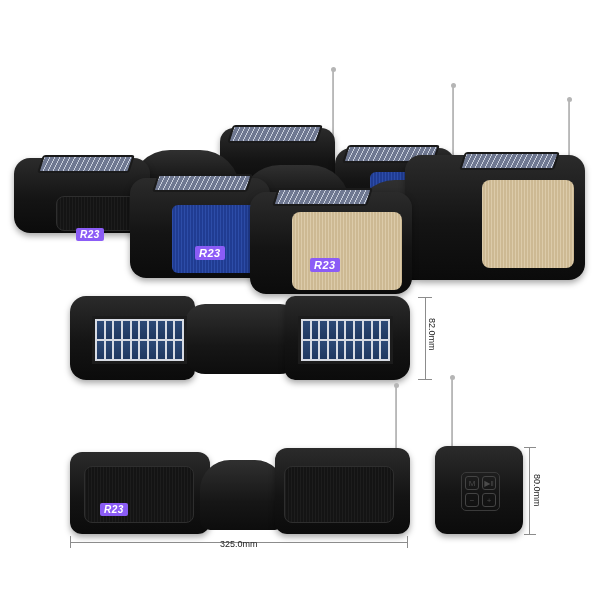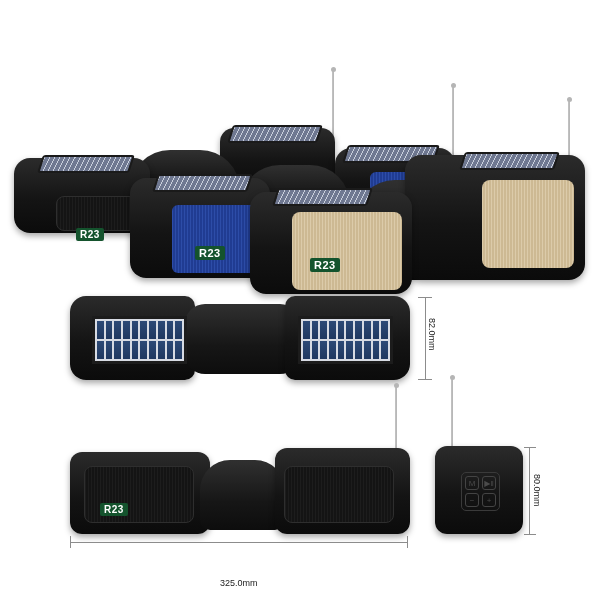--- a/index.html
+++ b/index.html
@@ -31,23 +31,24 @@
     background: repeating-linear-gradient(90deg, #2d4da8 0, #2d4da8 1px, #203c92 1px, #203c92 3px);
     border-radius: 6px;
   }
   .grille-gold {
     position: absolute;
     background: repeating-linear-gradient(90deg, #dccbaa 0, #dccbaa 1px, #cdb993 1px, #cdb993 3px);
     border-radius: 8px;
   }
   .logo {
     position: absolute;
-    background: #14532d;
+    background: #8b5cf6;
     color: #ffffff;
     font-weight: bold;
+    font-style: italic;
     font-size: 11px;
     padding: 1px 4px;
     border-radius: 2px;
     letter-spacing: 0.5px;
   }
   .antenna {
     position: absolute;
     width: 2px;
     background: linear-gradient(90deg, #9a9a9a, #e6e6e6, #8a8a8a);
   }
@@ -191,21 +192,21 @@
   <div class="waist" style="left:200px;top:460px;width:85px;height:70px;border-radius:30px 30px 10px 10px;"></div>
   <div class="shell" style="left:275px;top:448px;width:135px;height:86px;border-radius:12px;"></div>
   <div class="grille-black" style="left:84px;top:466px;width:110px;height:57px;"></div>
   <div class="grille-black" style="left:284px;top:466px;width:110px;height:57px;"></div>
   <div class="logo" style="left:100px;top:503px;font-size:10px;">R23</div>
 
   <div>
     <div class="dim-line" style="left:70px;top:536px;width:1px;height:12px;"></div>
     <div class="dim-line" style="left:70px;top:542px;width:338px;height:1px;"></div>
     <div class="dim-line" style="left:407px;top:536px;width:1px;height:12px;"></div>
-    <div class="dim-label" style="left:220px;top:578px;">325.0mm</div>
+    <div class="dim-label" style="left:220px;top:539px;">325.0mm</div>
   </div>
 </div>
 
 <div>
   <div class="antenna" style="left:451px;top:378px;height:68px;"></div>
   <div class="shell" style="left:435px;top:446px;width:88px;height:88px;border-radius:12px;"></div>
   <div class="btn-pad" style="left:461px;top:472px;">
     <div>M</div>
     <div>▶‖</div>
     <div>−</div>

